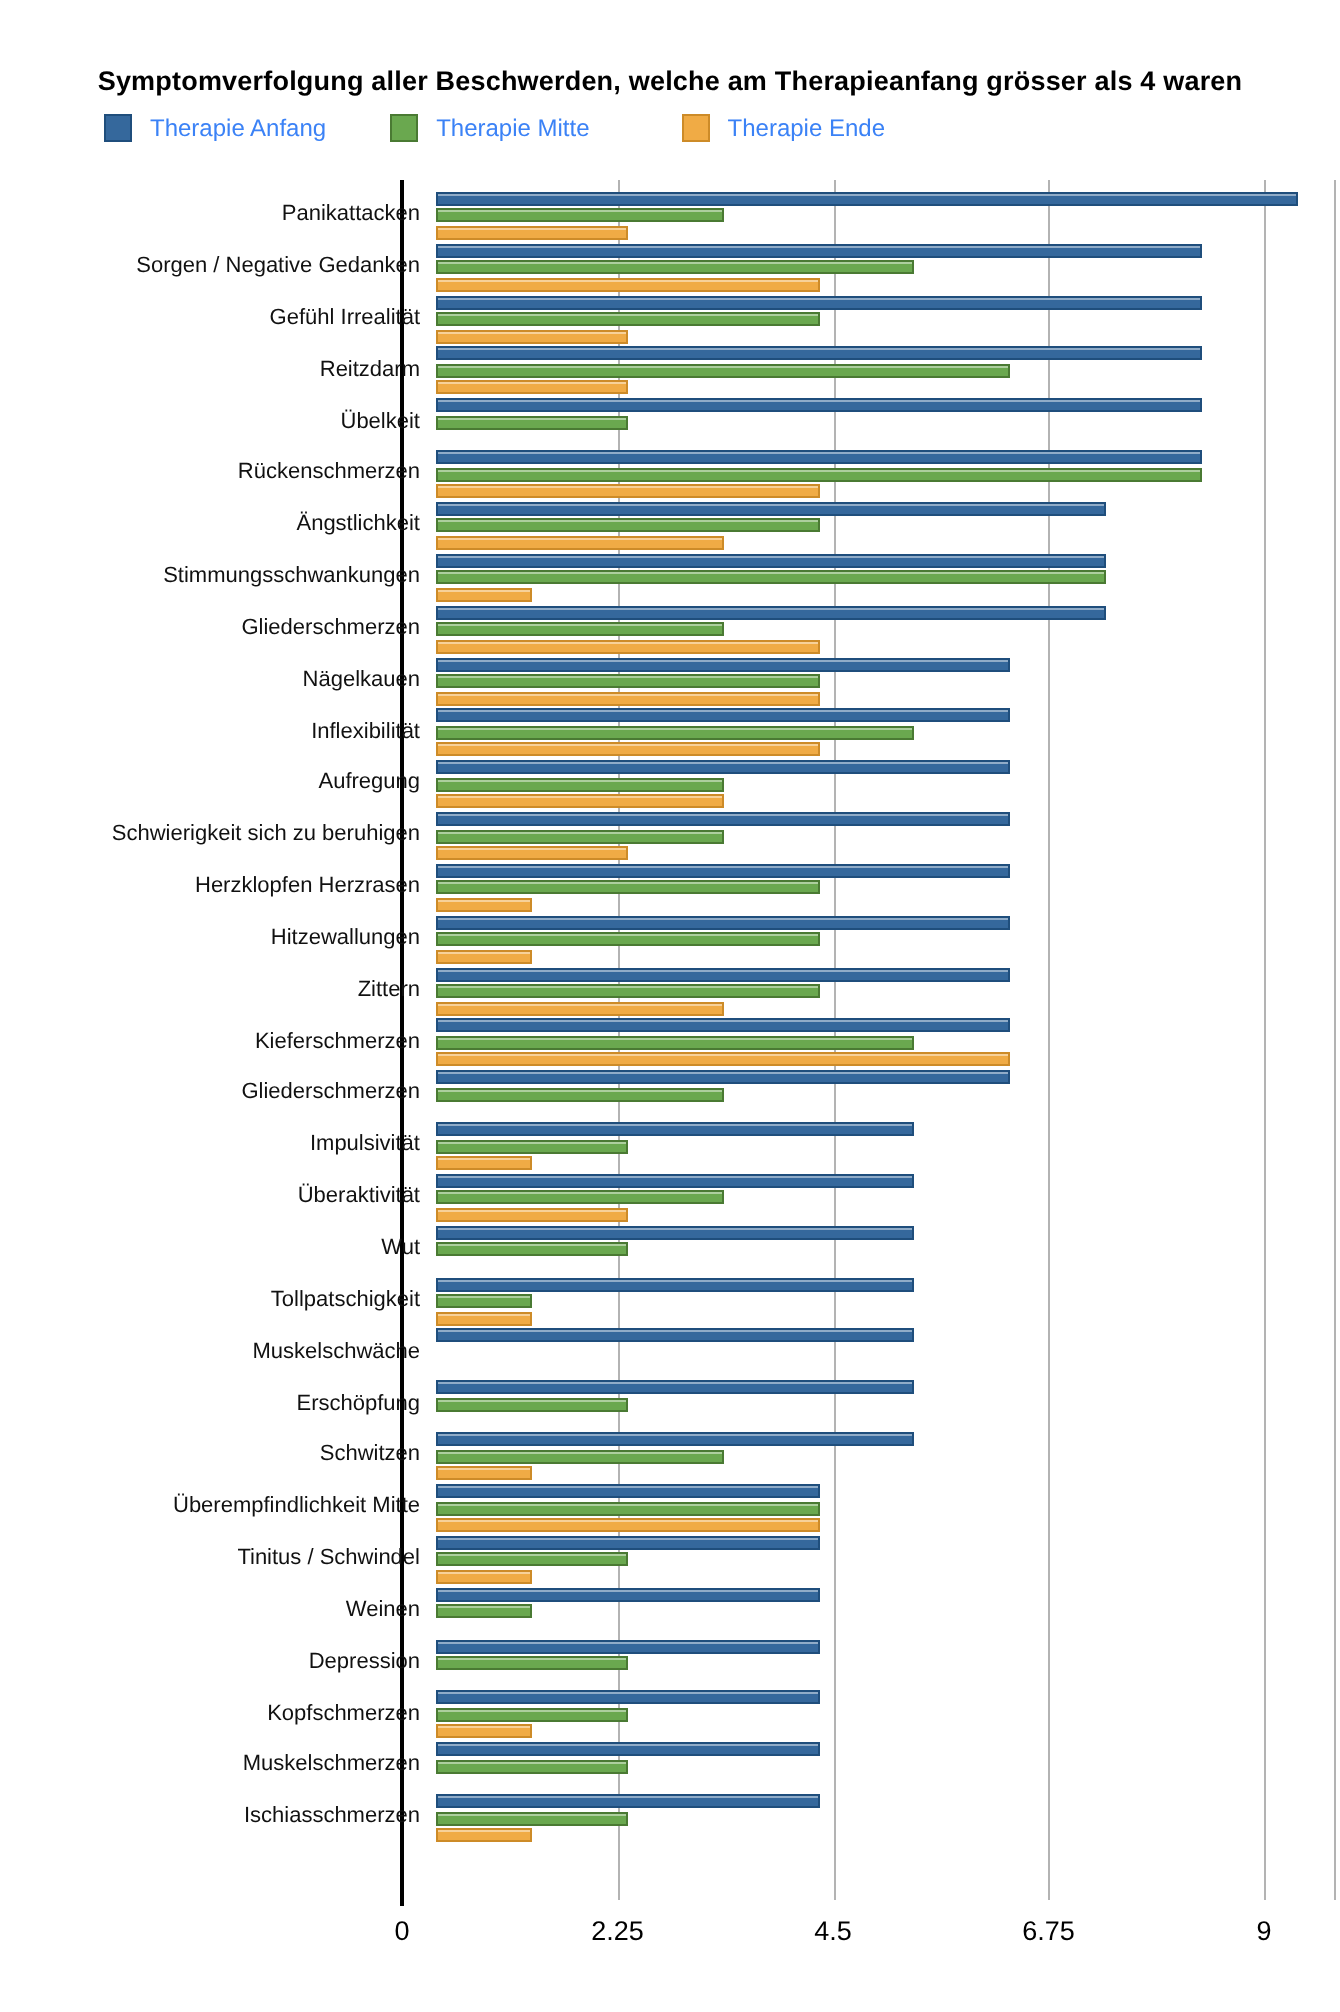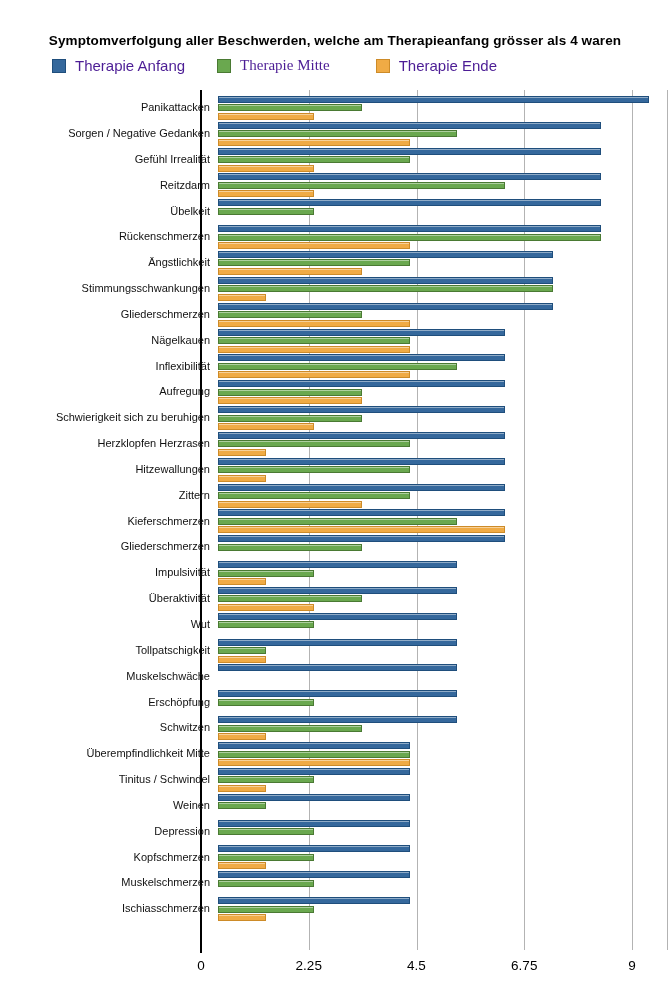--- a/index.html
+++ b/index.html
@@ -8,23 +8,23 @@
     font-family:"Liberation Sans", sans-serif; overflow:hidden;
   }
   .title {
     position:absolute; top:33px; left:0; right:0; text-align:center;
     font-size:13.5px; font-weight:bold; color:#000;
     letter-spacing:0.1px;
   }
   .legend { position:absolute; top:57px; left:52px; display:flex; align-items:center; }
   .legend-item { display:flex; align-items:center; }
   .legend-item.li-0 { margin-right:32px; }
-  .legend-item.li-1 { margin-right:46px;font-family:Liberation Serif, serif; }
+  .legend-item.li-1 { margin-right:46px; }
   .legend-swatch { width:14px; height:14px; margin-right:9px; box-sizing:border-box; }
-  .legend-label { font-size:15px; color:#4c1d95; }
+  .legend-label { font-size:12px; color:#3b82f6; }
 
   .chart-area { position:absolute; top:90px; left:0; width:670px; height:900px; }
   .plot { position:absolute; left:201px; top:0; width:467px; height:866px; }
   .gridline { position:absolute; top:0; width:1px; height:860px; background:#b3b3b3; }
   .gridline.axis-zero { width:2px; background:#000; height:863px; margin-left:-1px; }
   .plot-right-border { position:absolute; top:0; left:466px; width:1px; height:860px; background:#b3b3b3; }
 
   .rows { position:absolute; top:5px; left:16px; width:670px; }
   .row { display:flex; height:25.85px; align-items:center; }
   .row-label {

